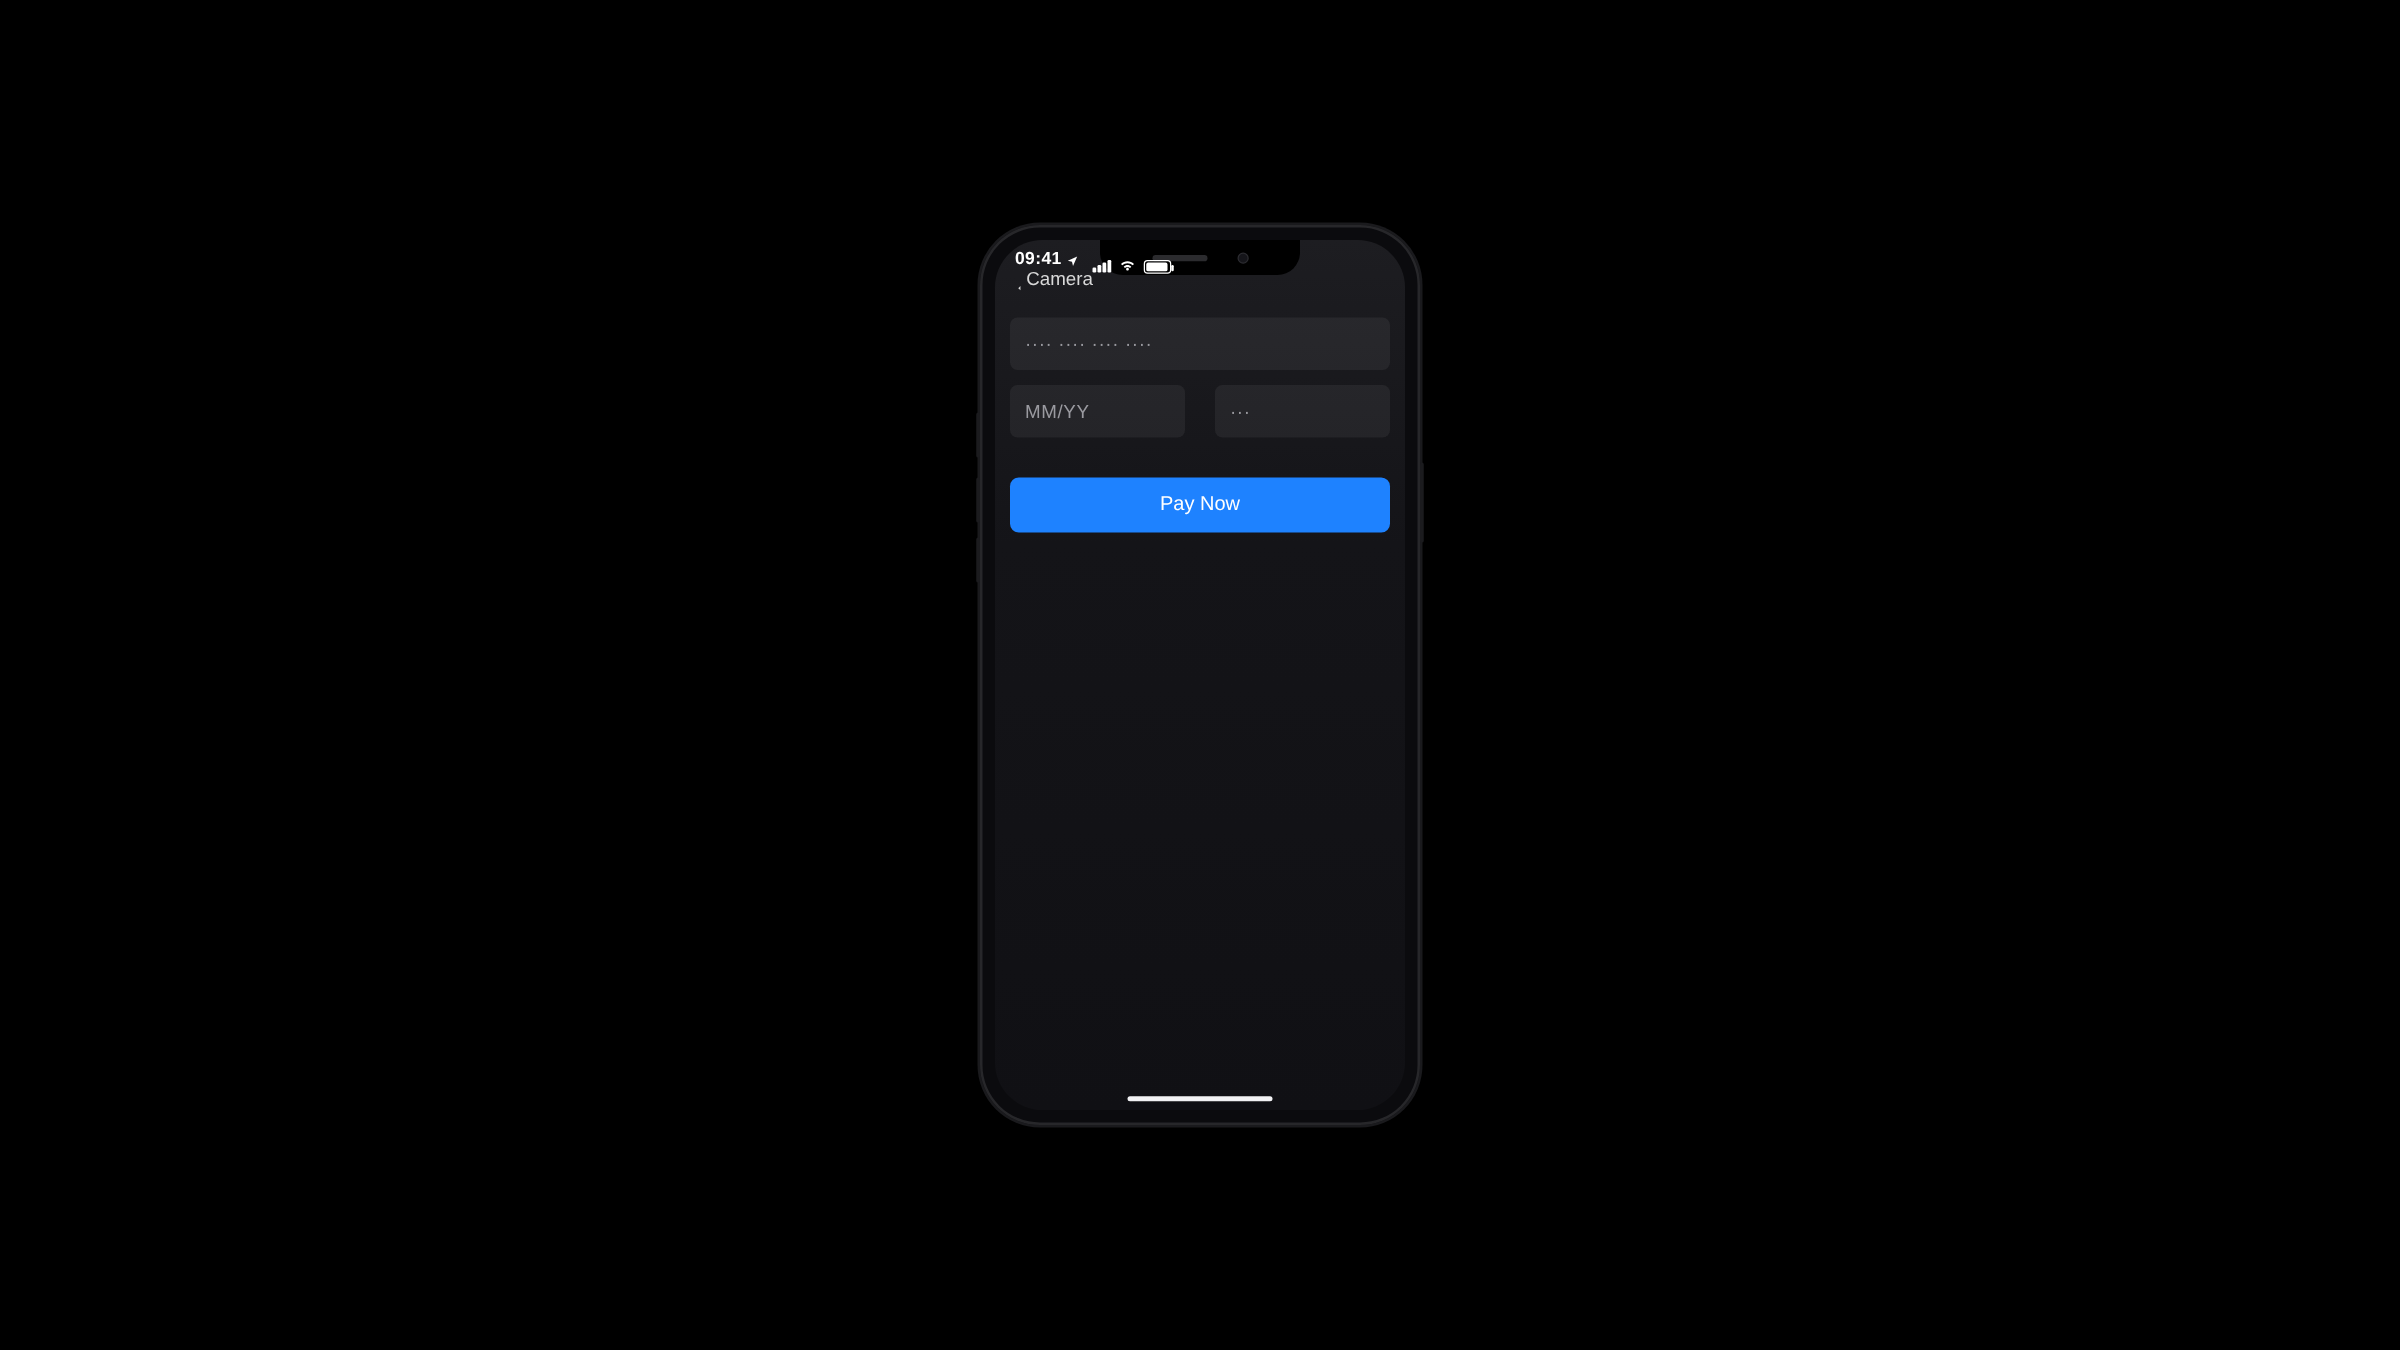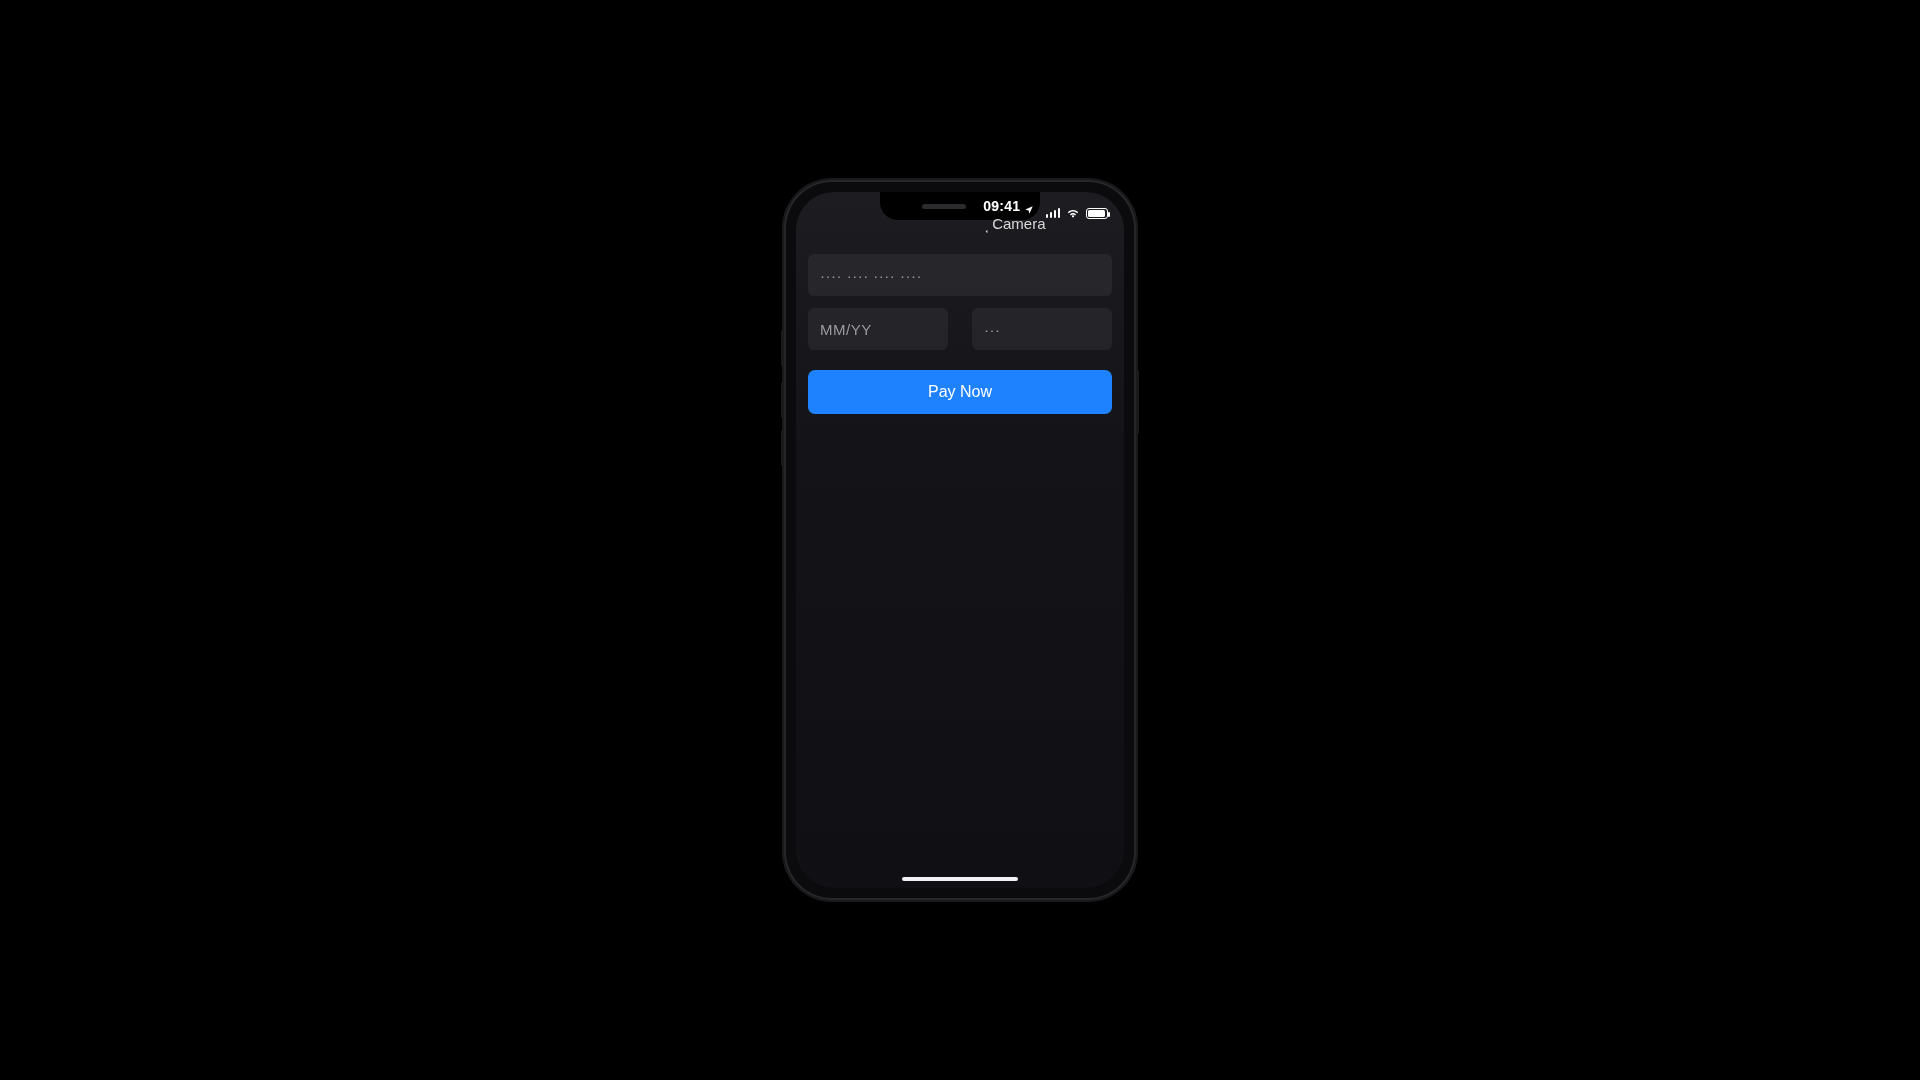--- a/index.html
+++ b/index.html
@@ -43,21 +43,21 @@
     width: 160px; height: 28px;
     background: #000; border-bottom-left-radius: 18px; border-bottom-right-radius: 18px;
     display: flex; align-items: center; justify-content: center; gap: 24px;
   }
   .speaker { width: 44px; height: 5px; background: #2b2b2e; border-radius: 3px; }
   .camera { width: 9px; height: 9px; background: #15151a; border: 1px solid #2c2c31; border-radius: 50%; }
 
   
   .statusbar {
     position: absolute; top: 0; left: 0; right: 0; height: 40px;
-    display: flex; justify-content: flex-end; align-items: flex-start;
+    display: flex; justify-content: flex-start; align-items: flex-start;
     padding: 6px 16px 0 16px;
     color: #fff;
   }
   .status-left { display: flex; flex-direction: column; align-items: flex-start; gap: 1px; }
   .time-row { display: flex; align-items: center; gap: 4px; }
   .time { font-size: 14px; font-weight: 700; letter-spacing: 0.3px; }
   .loc-icon { width: 10px; height: 10px; display: inline-block; }
   .breadcrumb { display: flex; align-items: center; gap: 3px; font-size: 15px; color: #d9d9d9; font-weight: 500; }
   .breadcrumb .chev { width: 6px; height: 6px; display: inline-block; }
 
@@ -90,21 +90,21 @@
   .field input::placeholder { color: #9a9aa0; }
   .row { display: flex; gap: 24px; }
   .row .field { flex: 1 1 0; }
 
   .pay-btn {
     height: 44px; border-radius: 7px;
     background: #1e82ff;
     color: #fff; font-size: 16px; font-weight: 500;
     display: flex; align-items: center; justify-content: center;
     cursor: pointer; user-select: none;
-    margin-top: 8px;
+    margin-top: 20px;
   }
 
   
   .home-indicator { position: absolute; bottom: 7px; left: 50%; transform: translateX(-50%); width: 116px; height: 4px; background: #f2f2f4; border-radius: 3px; }
 </style>
 </head>
 <body>
 
 <div class="stage">
   <div class="phone">

